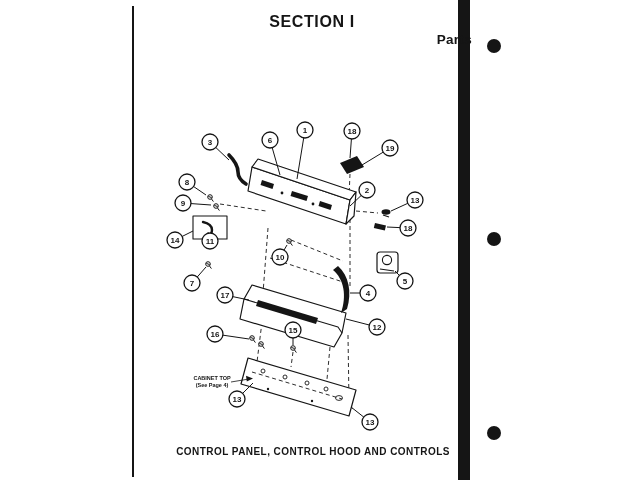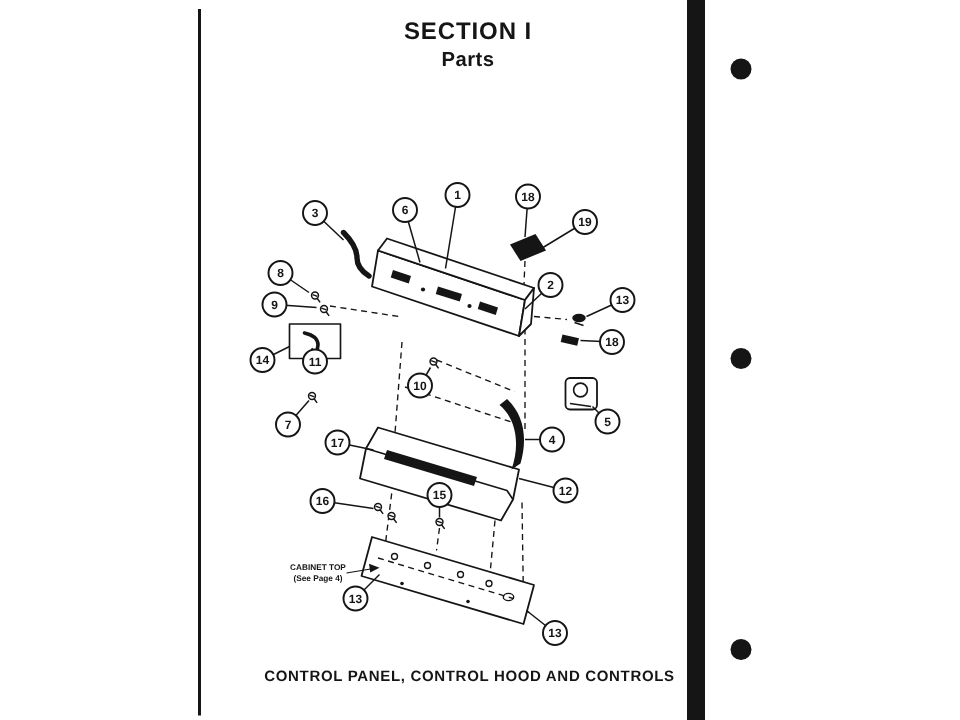--- a/index.html
+++ b/index.html
@@ -8,21 +8,21 @@
     background:#fff;color:var(--ink,#151515);
     font-family:"Liberation Sans",sans-serif;
   }
   .page{position:absolute;inset:0;background:var(--paper,#ffffff);padding-left:23px;}
   .left-edge{position:absolute;left:132px;top:6px;width:2px;height:471px;background:var(--ink,#151515);}
   .right-bar{position:absolute;left:458px;top:0;width:12px;height:480px;background:var(--ink,#151515);}
   .hole{position:absolute;left:487px;width:14px;height:14px;border-radius:50%;background:var(--ink,#151515);}
   .hole-1{top:39px}.hole-2{top:232px}.hole-3{top:426px}
   .header{position:absolute;left:152px;top:13px;width:320px;text-align:center;}
   .title{font-size:16px;font-weight:bold;letter-spacing:.6px;}
-  .subtitle{font-size:13.5px;font-weight:bold;margin-top:1px;letter-spacing:.3px;}
+  .subtitle{font-size:13.5px;font-weight:bold;margin-top:1px;letter-spacing:.3px;text-align:right;}
   .caption{position:absolute;left:153px;top:446px;width:320px;text-align:center;
     font-size:10px;font-weight:bold;letter-spacing:.45px;}
   #diagram{position:absolute;left:0;top:0;}
   .ln{stroke:var(--ink,#151515);stroke-width:1.1;fill:none;stroke-linejoin:round;}
   .ln-thin{stroke:var(--ink,#151515);stroke-width:.8;fill:none;}
   .thick{stroke:var(--ink,#151515);stroke-width:3.6;fill:none;stroke-linecap:round;}
   .thick-sm{stroke:var(--ink,#151515);stroke-width:2.4;fill:none;stroke-linecap:round;}
   .face{fill:var(--paper,#fff);stroke:var(--ink,#151515);stroke-width:1.2;stroke-linejoin:round;}
   .fill-part{fill:var(--ink,#151515);stroke:none;}
   .dash{stroke:var(--ink,#151515);stroke-width:.9;fill:none;stroke-dasharray:4 3;}

